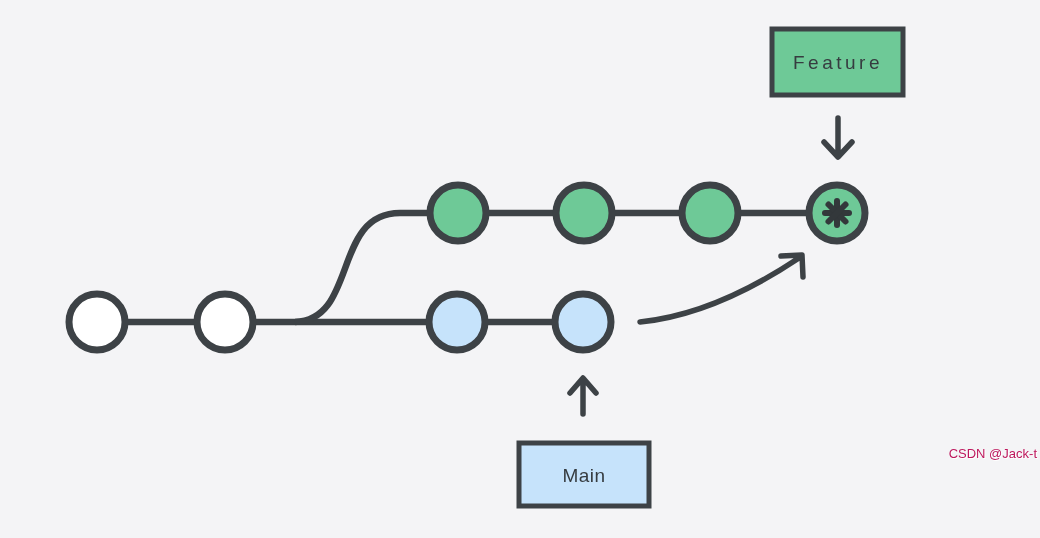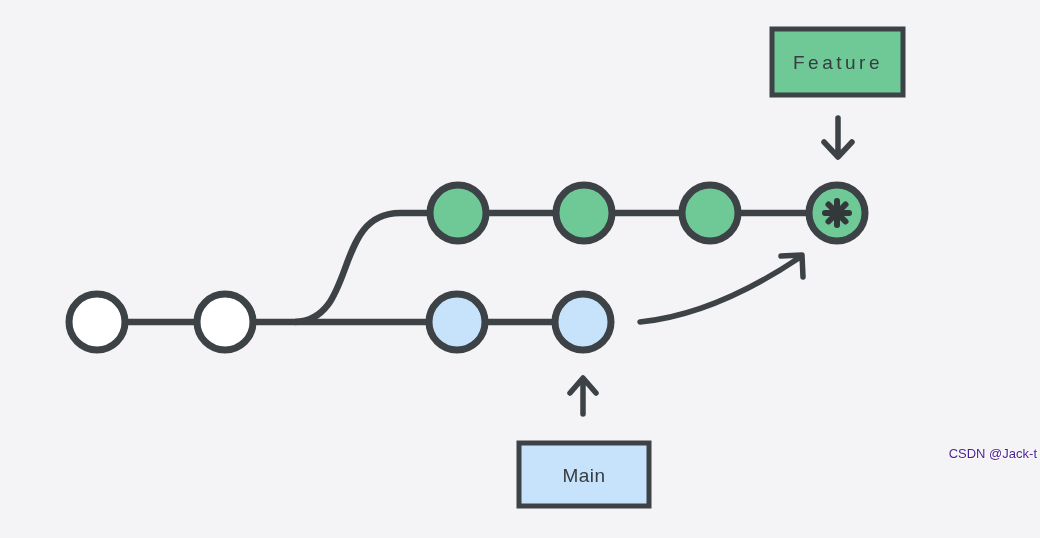--- a/index.html
+++ b/index.html
@@ -58,21 +58,21 @@
     text-shadow: -1px -1px 0 #fdfdfd, 1px 1px 1px #cdcdd1;
     letter-spacing: 0.3px;
     white-space: nowrap;
     z-index: 1;
   }
   .watermark-credit {
     position: absolute;
     right: 3px;
     bottom: 6px;
     font-size: 13px;
-    color: #4c1d95;
+    color: #be185d;
     text-shadow: 1px 1px 0 #ffffff;
     white-space: nowrap;
     z-index: 2;
   }
 </style>
 </head>
 <body>
 
 <div class="stage">
 

